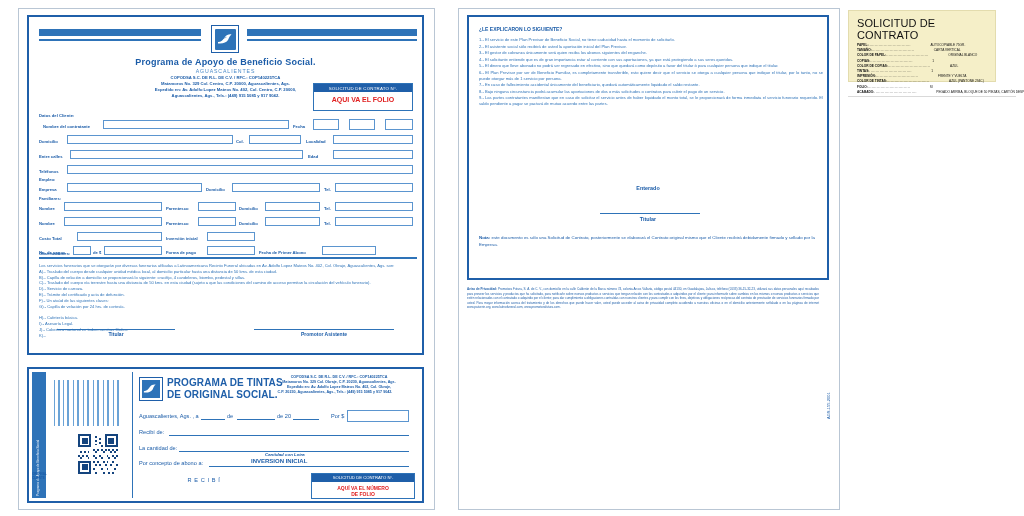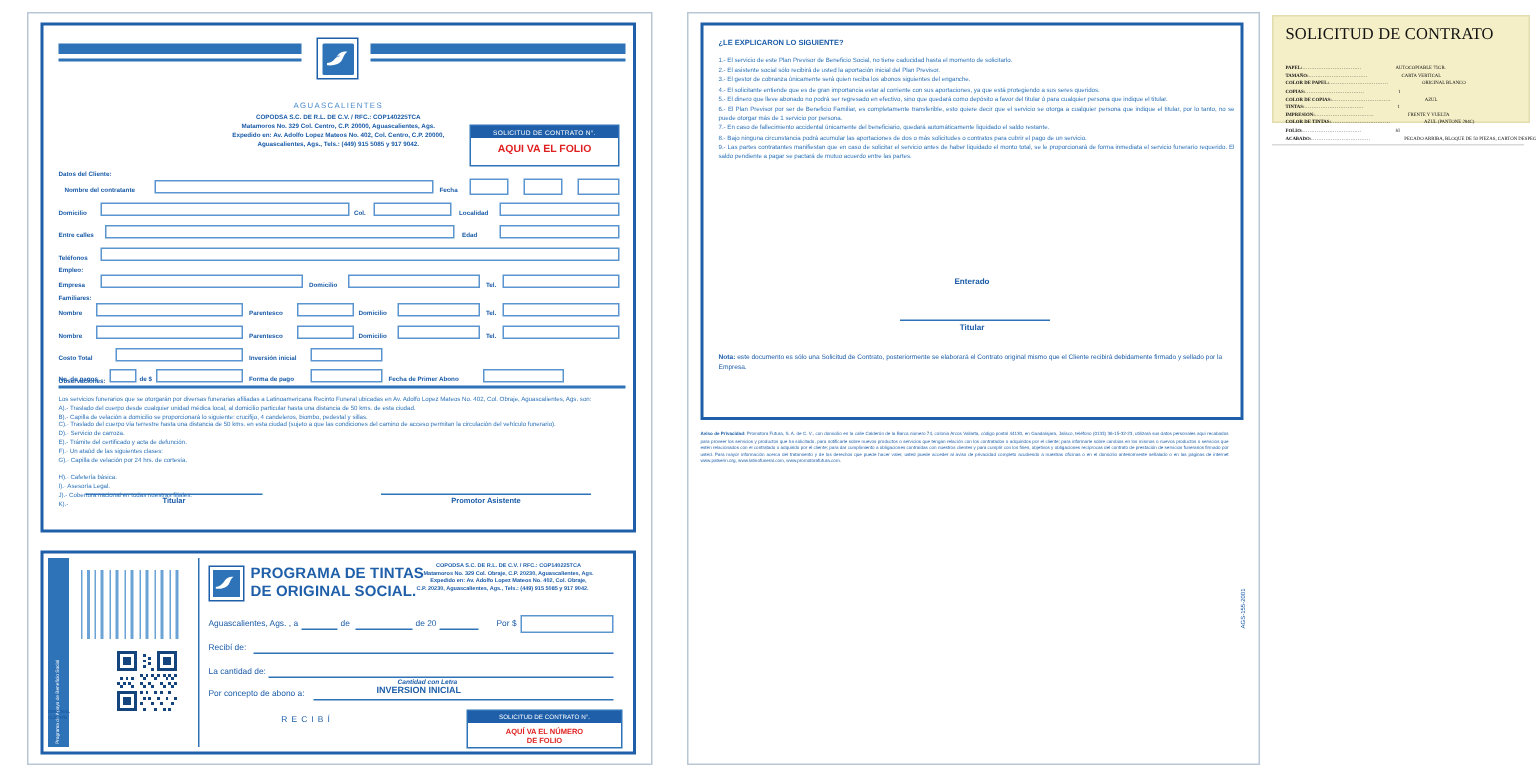--- a/index.html
+++ b/index.html
@@ -54,21 +54,21 @@
   #q-title{position:absolute;left:10px;top:9px;font-size:5px;font-weight:bold;color:#1b5ca8;}
   #terms-right{position:absolute;left:10px;top:20px;width:344px;font-size:4.1px;color:#2e73b8;line-height:1.45;text-align:justify;}
   #terms-right p{margin:0 0 .6px 0;}
   #enterado{position:absolute;left:0;right:0;top:168px;text-align:center;font-size:5.4px;font-weight:bold;color:#1b5ca8;}
   #tit-rule{position:absolute;left:131px;top:196px;width:100px;height:1.2px;background:#2e73b8;}
   #titular{position:absolute;left:0;right:0;top:199px;text-align:center;font-size:5.4px;font-weight:bold;color:#1b5ca8;}
   #nota{position:absolute;left:10px;top:218px;width:344px;font-size:4.4px;color:#1b5ca8;line-height:1.55;}
   #privacy{position:absolute;left:8px;top:278px;width:352px;font-size:3.05px;color:#1f5fa9;line-height:1.5;text-align:justify;}
   #sidecode{position:absolute;left:367px;top:410px;font-size:4px;color:#1b5ca8;transform:rotate(-90deg);transform-origin:left top;white-space:nowrap;}
   
-  #spec{position:absolute;left:848px;top:10px;width:172px;height:72px;background:#f5efc8;border:1px solid #e3dcae;box-sizing:border-box;font-family:Liberation Serif, serif;}
+  #spec{position:absolute;left:848px;top:10px;width:148px;height:72px;background:#f5efc8;border:1px solid #e3dcae;box-sizing:border-box;}
   #spec-title{position:absolute;left:8px;top:6px;font-size:11px;color:#111;letter-spacing:.1px;}
   #spec-list{position:absolute;left:8px;top:32px;right:6px;font-size:3.2px;color:#111;line-height:1.62;}
   .srow{display:flex;align-items:baseline;}
   .sk{font-weight:bold;white-space:nowrap;}
   .sd{flex:0 0 auto;width:62px;overflow:hidden;white-space:nowrap;letter-spacing:.4px;}
   .sv{white-space:nowrap;}
   #spec-divider{position:absolute;left:848px;top:96px;width:168px;height:1px;background:#d9d9d9;}
 </style>
 </head>
 <body>
@@ -83,20 +83,21 @@
     <div class="hdr-rule" style="left:218px;top:22px;width:170px;"></div>
 
     <div id="logo-box">
       <div class="inner"></div>
       <svg class="bird" viewBox="0 0 16 12">
         <path d="M1 9 C4 9 6 7 8 4 C9.5 2 12 1 14.5 1.5 C12.5 3 12 5 11 7 C9.5 9.5 6 11 1 10.5 Z" fill="#ffffff"></path>
         <path d="M3 7.5 C5 6 7 5 9.5 4.2" stroke="#2e73b8" stroke-width=".5" fill="none"></path>
       </svg>
     </div>
 
+    <div id="prog-title">Programa de Apoyo de Beneficio Social.</div>
     <div id="prog-city">AGUASCALIENTES</div>
     <div class="addr" style="top:58px;">COPODSA S.C. DE R.L. DE C.V.  /   RFC.: COP140225TCA</div>
     <div class="addr" style="top:64px;">Matamoros No. 329 Col. Centro, C.P. 20000, Aguascalientes, Ags.</div>
     <div class="addr" style="top:70px;">Expedido en: Av. Adolfo Lopez Mateos No. 402, Col. Centro, C.P. 20000,</div>
     <div class="addr" style="top:76px;">Aguascalientes, Ags., Tels.: (449) 915 5085  y  917 9042.</div>
 
     <div id="folio-box">
       <div class="cap">SOLICITUD DE CONTRATO N°.</div>
       <div class="val">AQUI VA EL FOLIO</div>
     </div>

